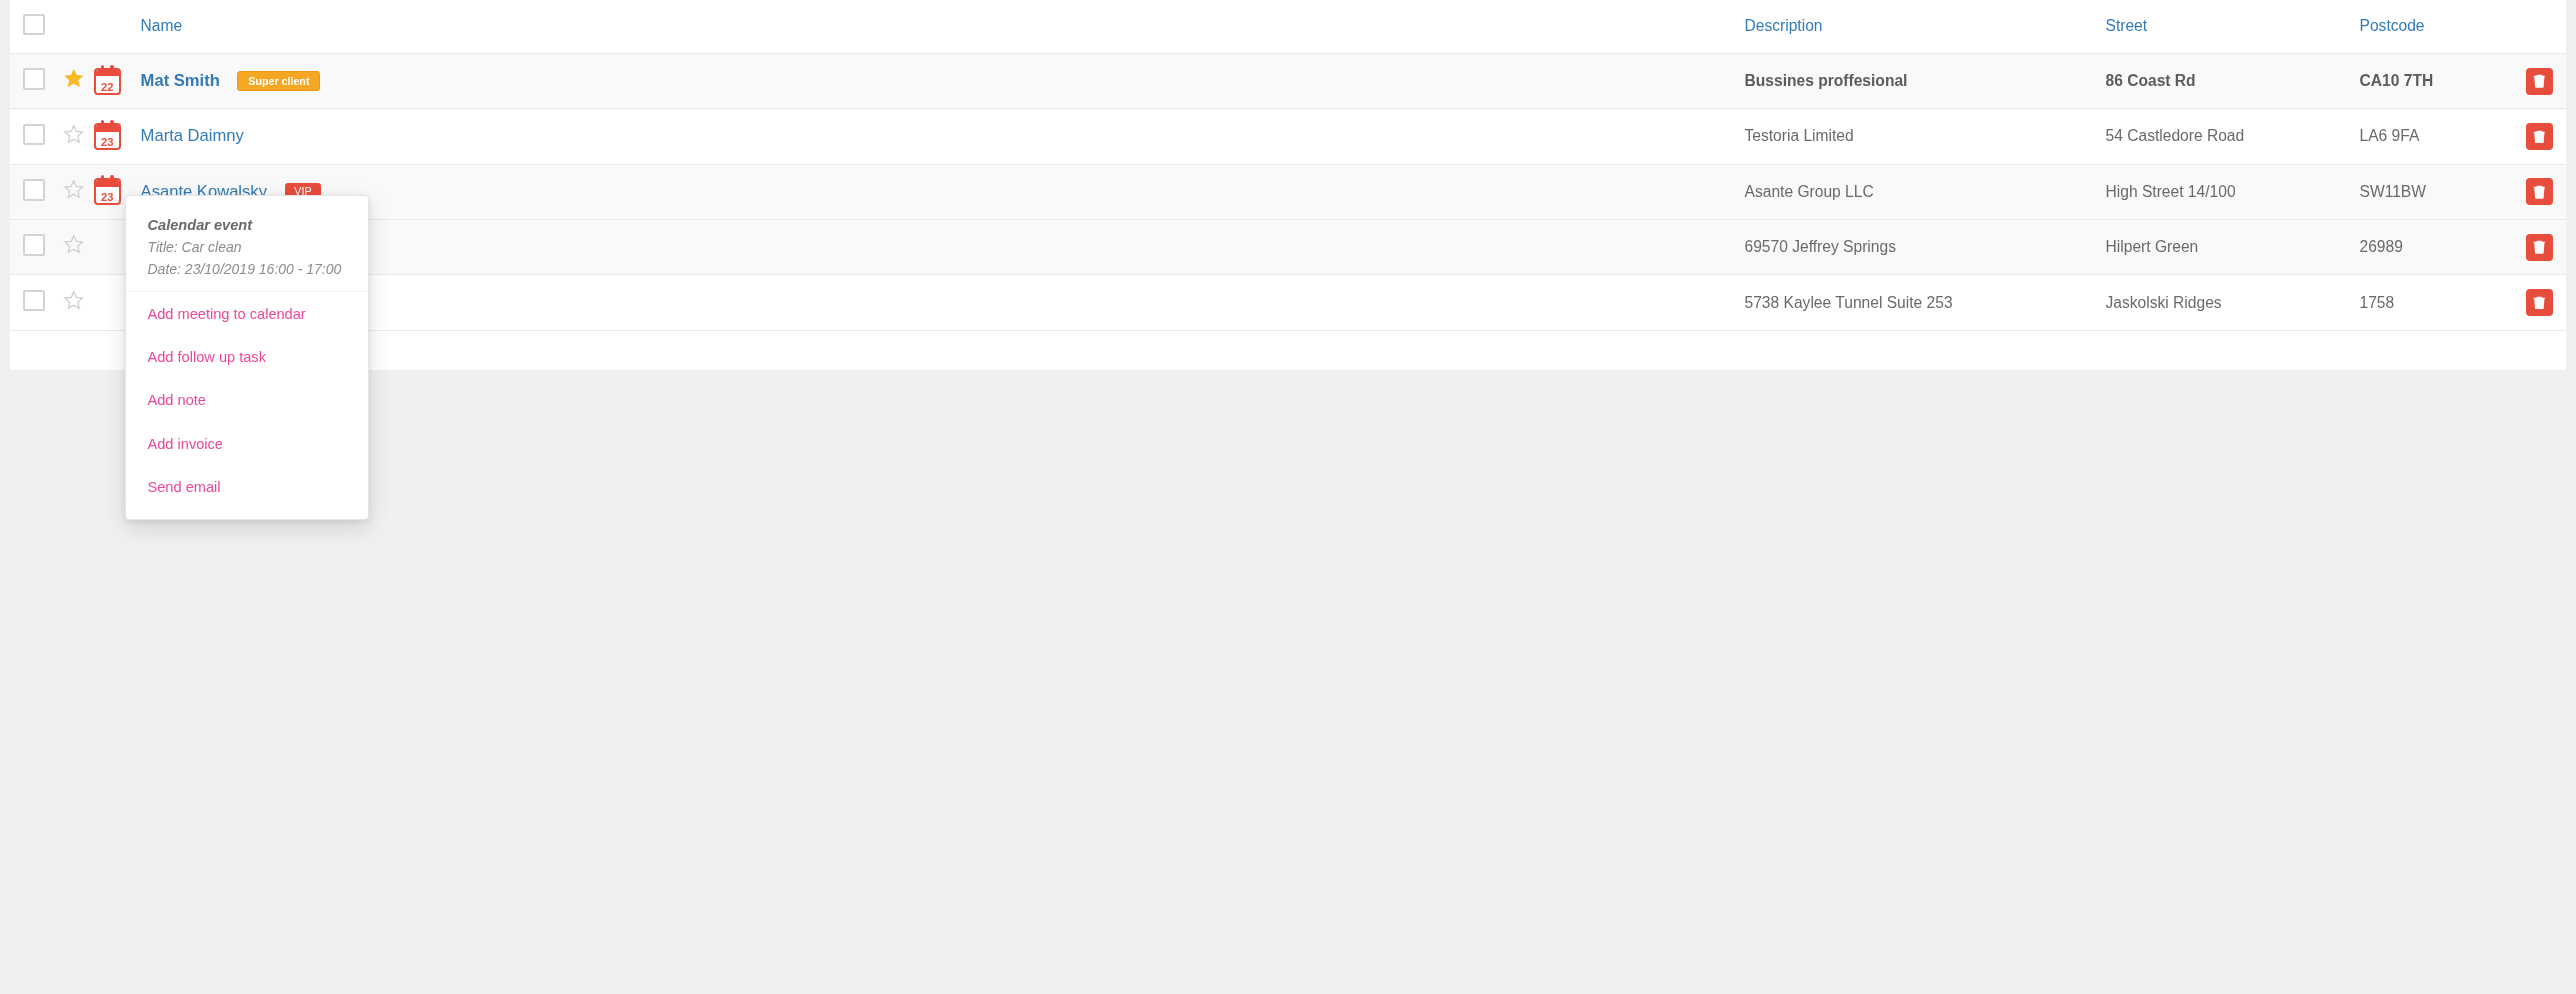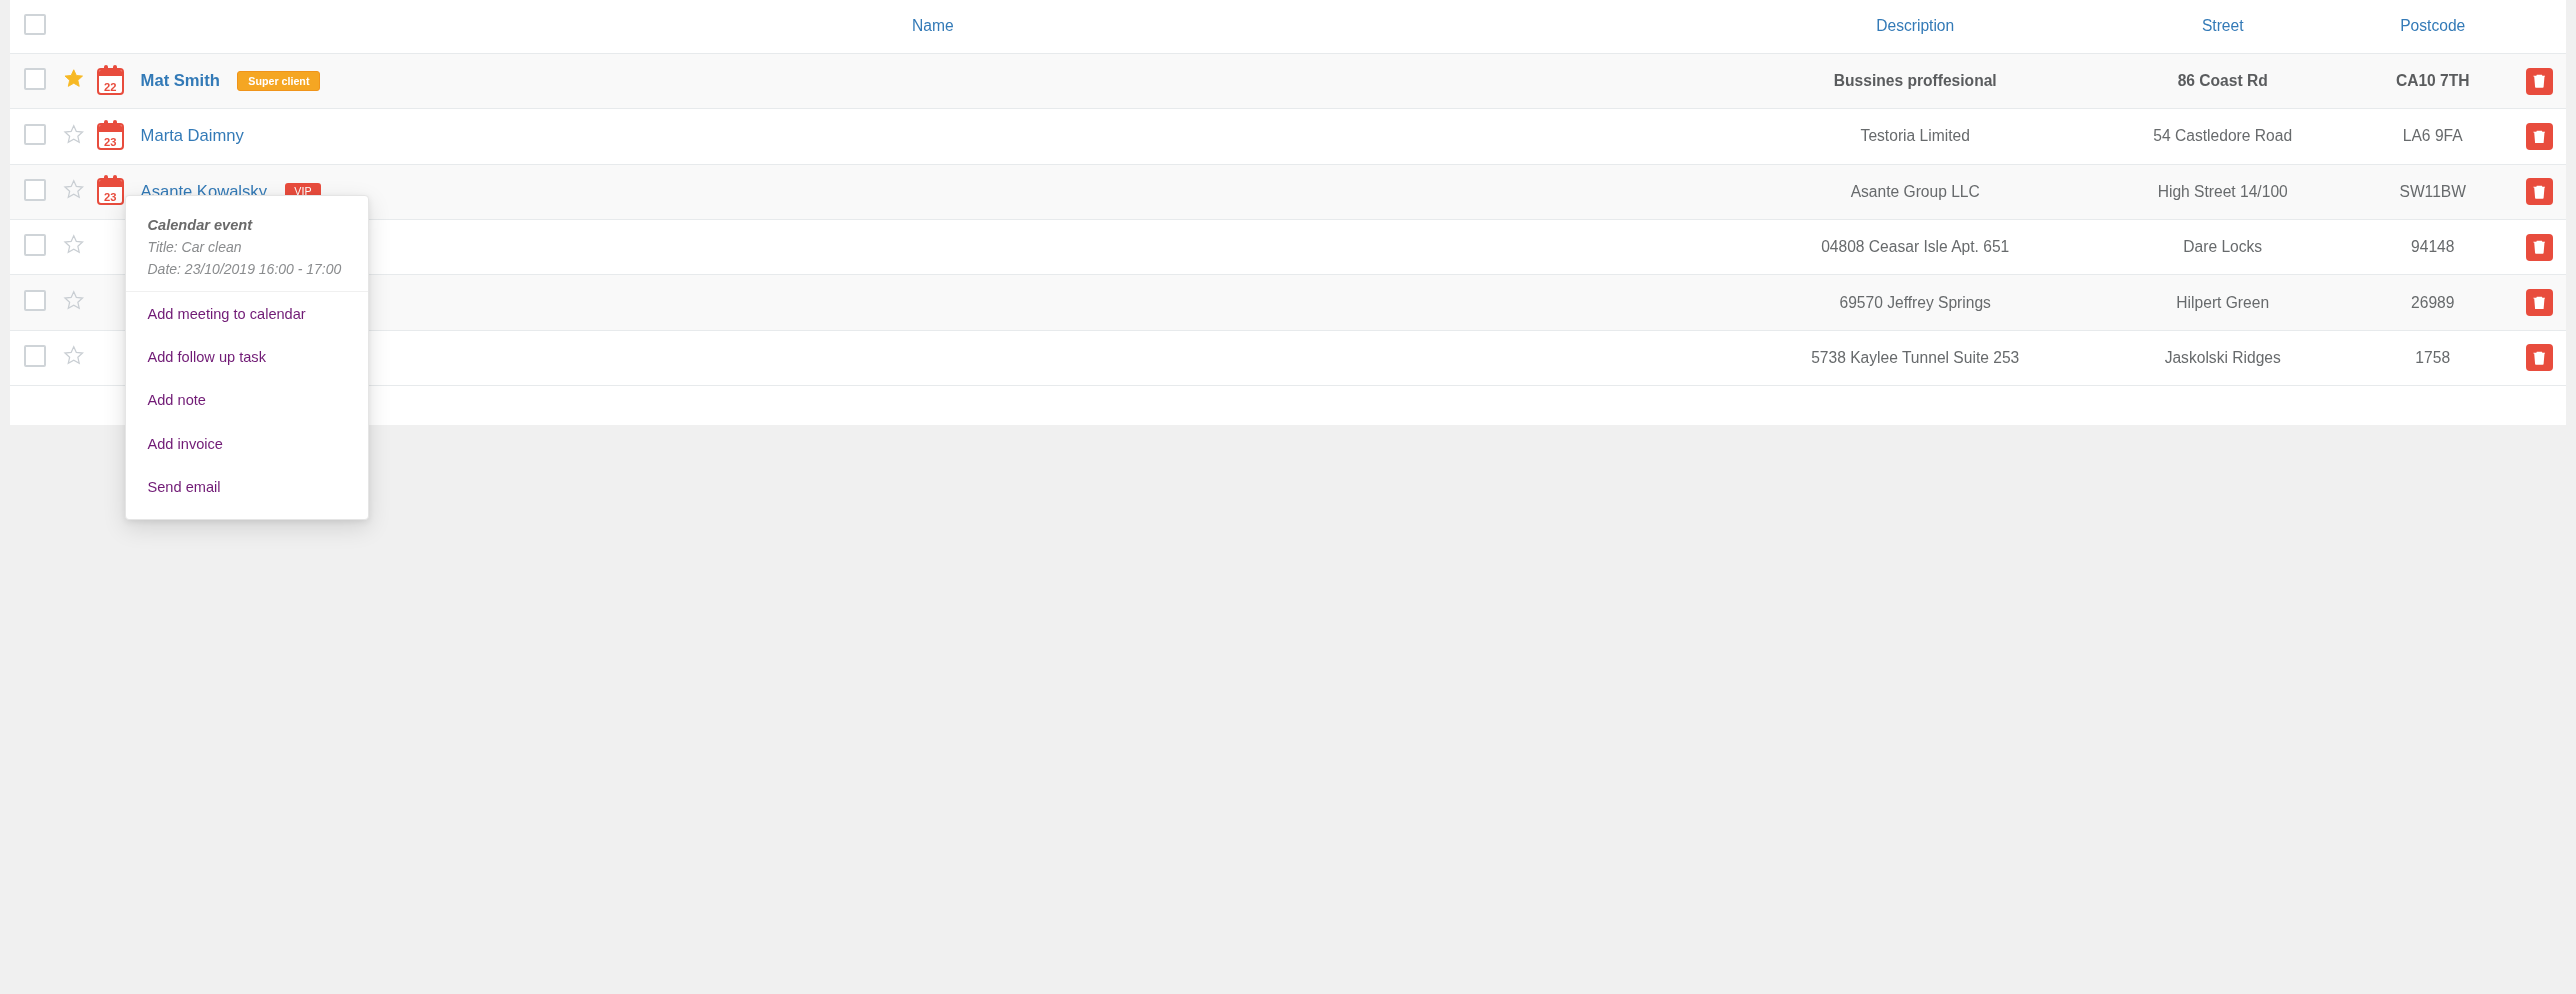--- a/index.html
+++ b/index.html
@@ -13,21 +13,21 @@
   .panel {
     background: #fff;
     margin: 0 9.8px;
     padding-bottom: 39px;
   }
   table {
     width: 100%;
     border-collapse: collapse;
   }
   th, td {
-    text-align: center;
+    text-align: left;
     vertical-align: middle;
     padding: 13.7px 9.8px;
     border-bottom: 1px solid #e7eaec;
   }
   th {
     font-weight: 400;
     color: #337ab7;
     cursor: pointer;
     font-size: 15.6px;
   }
@@ -149,21 +149,21 @@
     font-style: italic; font-weight: 700; color: #6a6a6a; font-size: 14.6px;
     display: block; margin-bottom: 0;
   }
   .popover-head .ev-line {
     font-style: italic; color: #8a8c8e; font-size: 14px;
     display: block; margin-top: 5.9px;
   }
   .popover-item {
     padding: 13.7px 21.5px;
     font-size: 14.6px;
-    color: #701a75;
+    color: #ec4899;
     cursor: pointer;
   }
   .name-cell-wrap { display: flex; align-items: center; gap: 7.8px; flex-wrap: wrap; }
   .tags-wrap { display:inline-flex; gap:3.9px; }
 </style>
 </head>
 <body>
 
 <div class="panel">
   <table>
@@ -258,40 +258,20 @@
           </td>
           <td class="col-desc">Asante Group LLC</td>
           <td class="col-street">High Street 14/100</td>
           <td class="col-post">SW11BW</td>
           <td class="col-del"><span class="del-btn">
               <svg viewBox="0 0 14 16">
                 <path d="M1 3h12l-1 12a1 1 0 0 1-1 1H3a1 1 0 0 1-1-1L1 3zm3-2h6l.5 1H14v1H0V2h3.5L4 1z"></path>
               </svg>
             </span></td>
         </tr>
-        <tr class="data-row">
-          <td class="col-check"><span class="checkbox"></span></td>
-          <td class="col-star"><span class="star-btn">
-              <svg class="star-svg star-off" viewBox="0 0 24 24">
-                <path d="M12 2l2.9 6.3 6.9.7-5.2 4.7 1.5 6.8L12 17l-6.1 3.5 1.5-6.8L2.2 9l6.9-.7z"></path>
-              </svg>
-            </span></td>
-          <td class="col-cal"></td>
-          <td class="col-name">
-            <span class="name-cell-wrap"></span>
-          </td>
-          <td class="col-desc">04808 Ceasar Isle Apt. 651</td>
-          <td class="col-street">Dare Locks</td>
-          <td class="col-post">94148</td>
-          <td class="col-del"><span class="del-btn">
-              <svg viewBox="0 0 14 16">
-                <path d="M1 3h12l-1 12a1 1 0 0 1-1 1H3a1 1 0 0 1-1-1L1 3zm3-2h6l.5 1H14v1H0V2h3.5L4 1z"></path>
-              </svg>
-            </span></td>
-        </tr>
         <tr class="data-row alt">
           <td class="col-check"><span class="checkbox"></span></td>
           <td class="col-star"><span class="star-btn">
               <svg class="star-svg star-off" viewBox="0 0 24 24">
                 <path d="M12 2l2.9 6.3 6.9.7-5.2 4.7 1.5 6.8L12 17l-6.1 3.5 1.5-6.8L2.2 9l6.9-.7z"></path>
               </svg>
             </span></td>
           <td class="col-cal"></td>
           <td class="col-name">
             <span class="name-cell-wrap">

